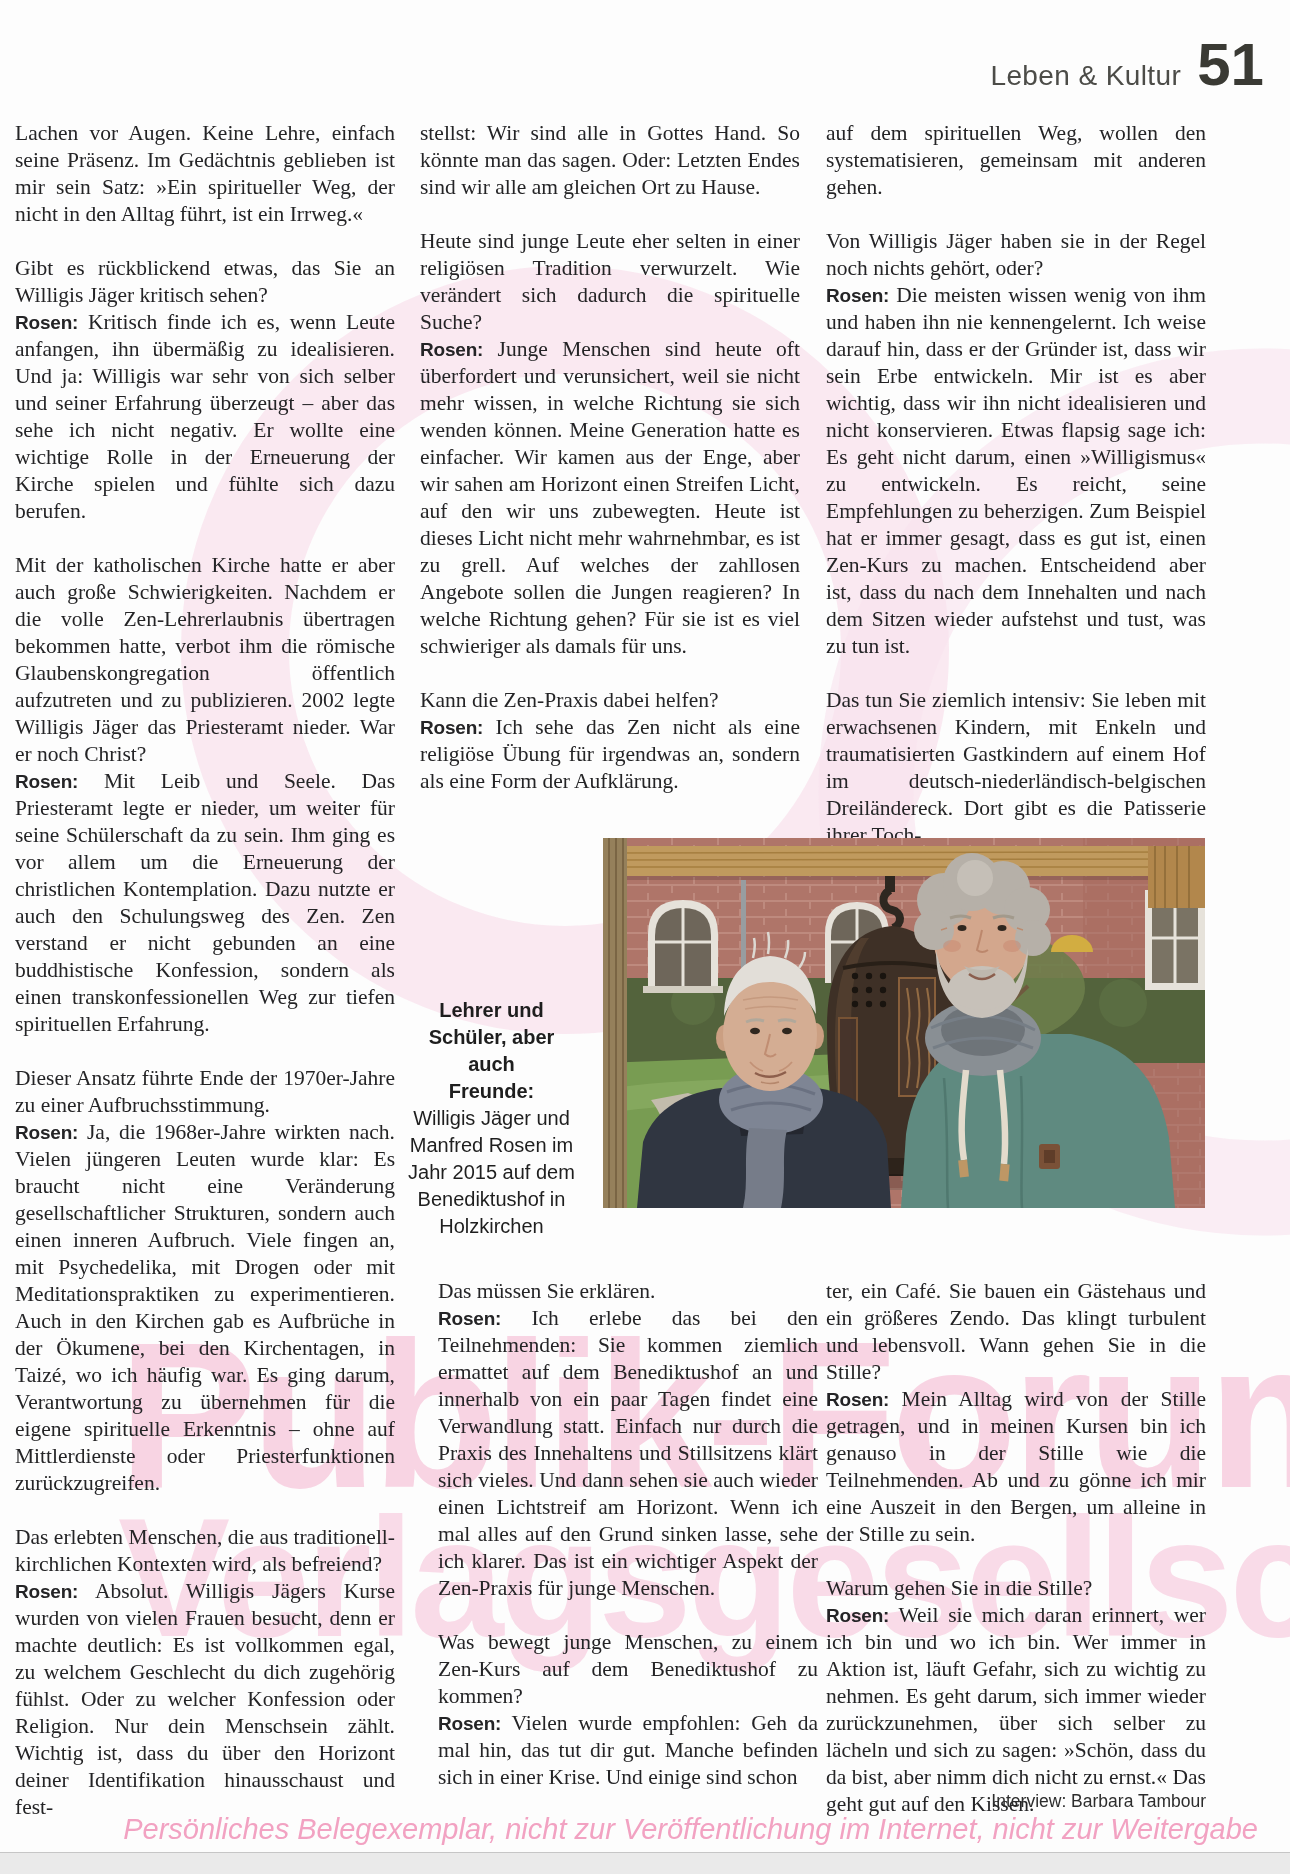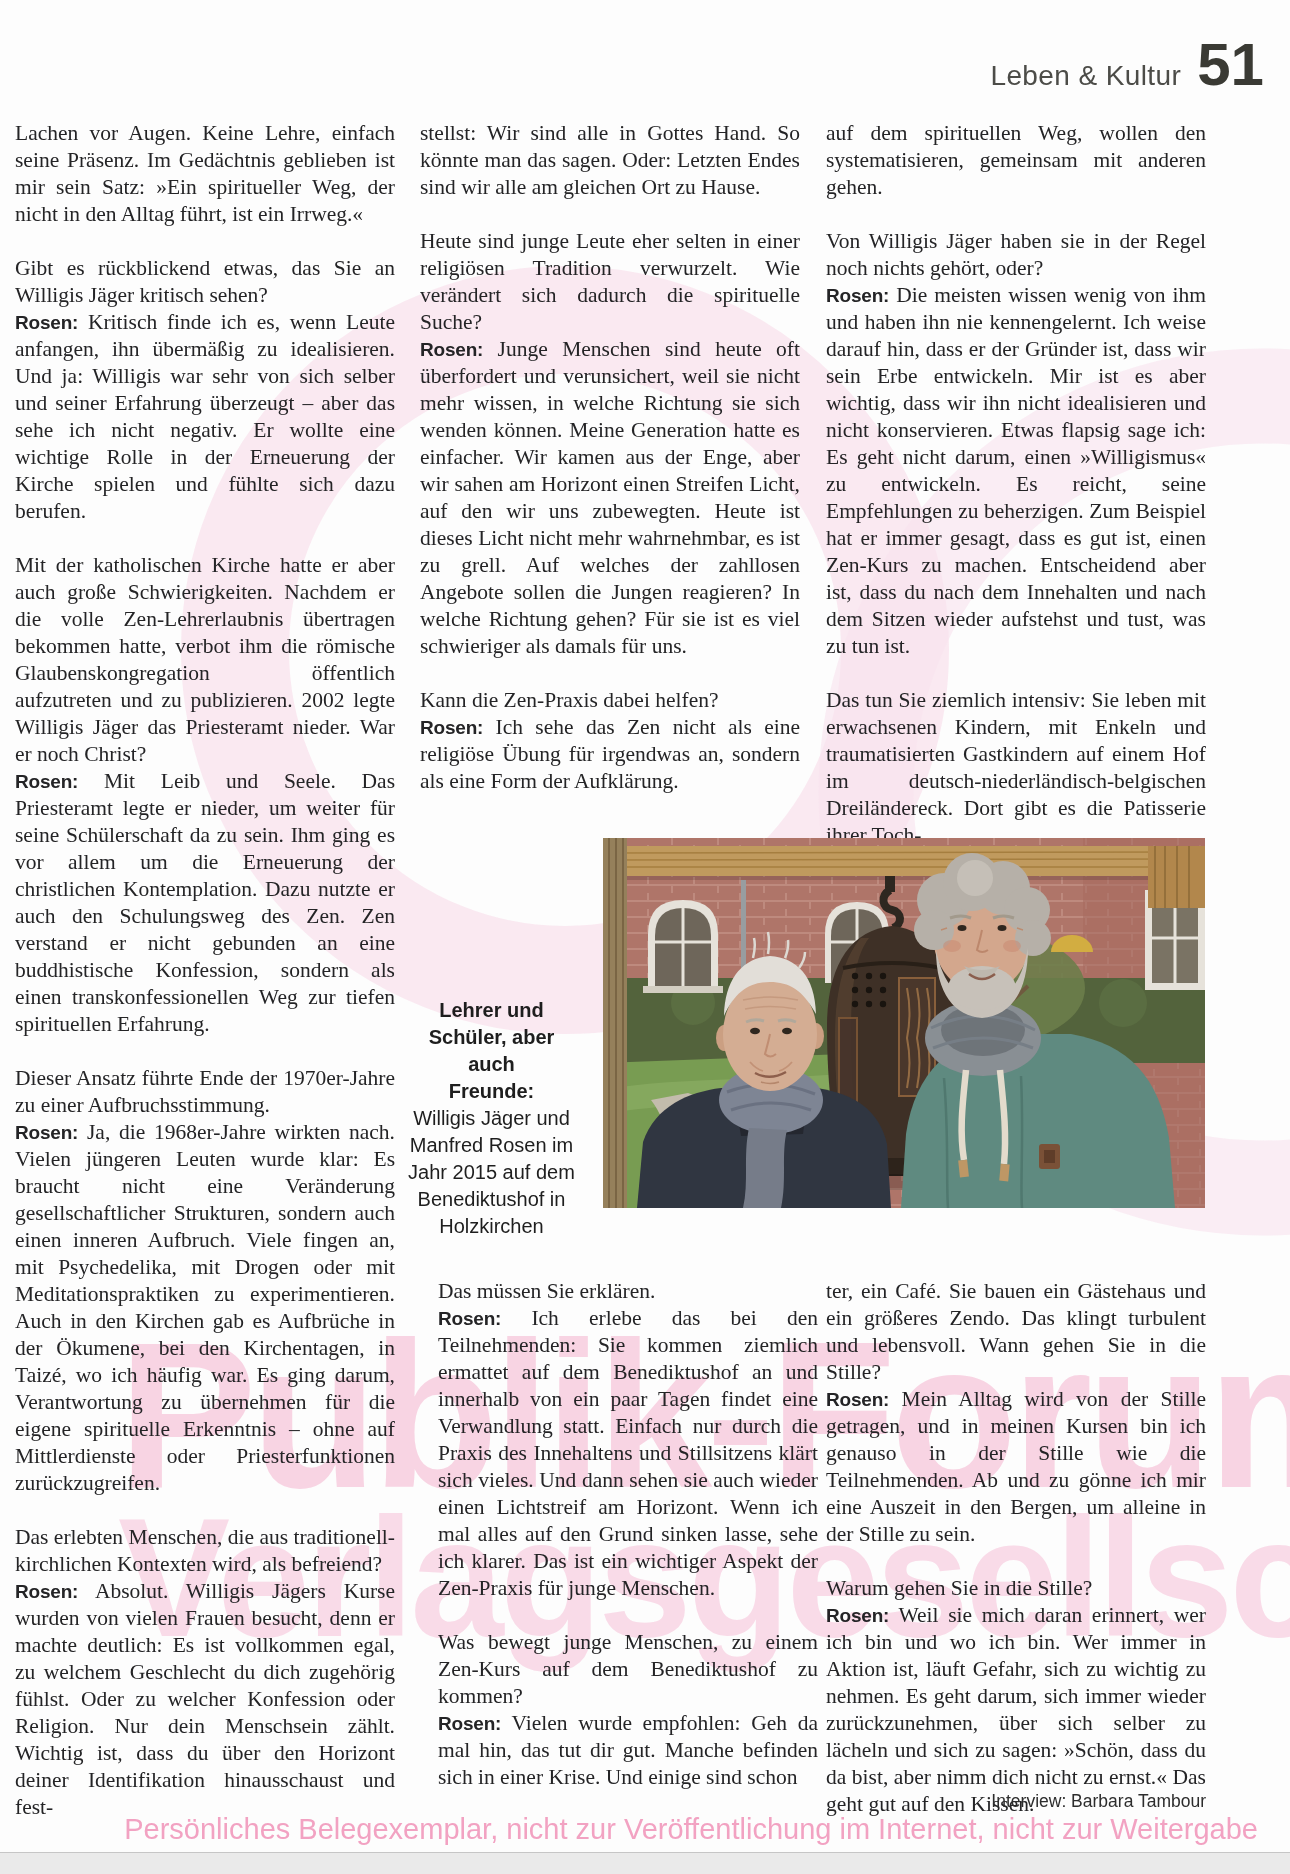--- a/index.html
+++ b/index.html
@@ -35,21 +35,21 @@
   .caption{position:absolute;left:405px;top:997px;width:173px;text-align:center;z-index:2;
            font-family:"Liberation Sans",sans-serif;font-size:20px;line-height:27px;color:#1e1e1e;}
   .caption .b{font-weight:700;}
   
   .photo{position:absolute;left:603px;top:838px;width:602px;height:370px;overflow:hidden;
          background:#b3766b;z-index:3;}
   
   .f-copy{position:absolute;right:32px;top:1862px;font-family:"Liberation Sans",sans-serif;
           font-weight:700;font-size:30px;color:#ed7fae;z-index:3;}
   .f-notice{position:absolute;right:32px;top:1813px;font-family:"Liberation Sans",sans-serif;
-          font-size:29px;color:#f2a2c2;z-index:3;}
+          font-style:italic;font-size:29px;color:#f2a2c2;z-index:3;}
   .bottom-strip{position:absolute;left:0;right:0;top:1852px;height:22px;background:#eaeaea;
           border-top:1px solid #c6c6c6;z-index:4;}
 </style>
 </head>
 <body>
 
 <div id="page">
 
   <div class="wm-layer">
     <svg width="1290" height="1874">

